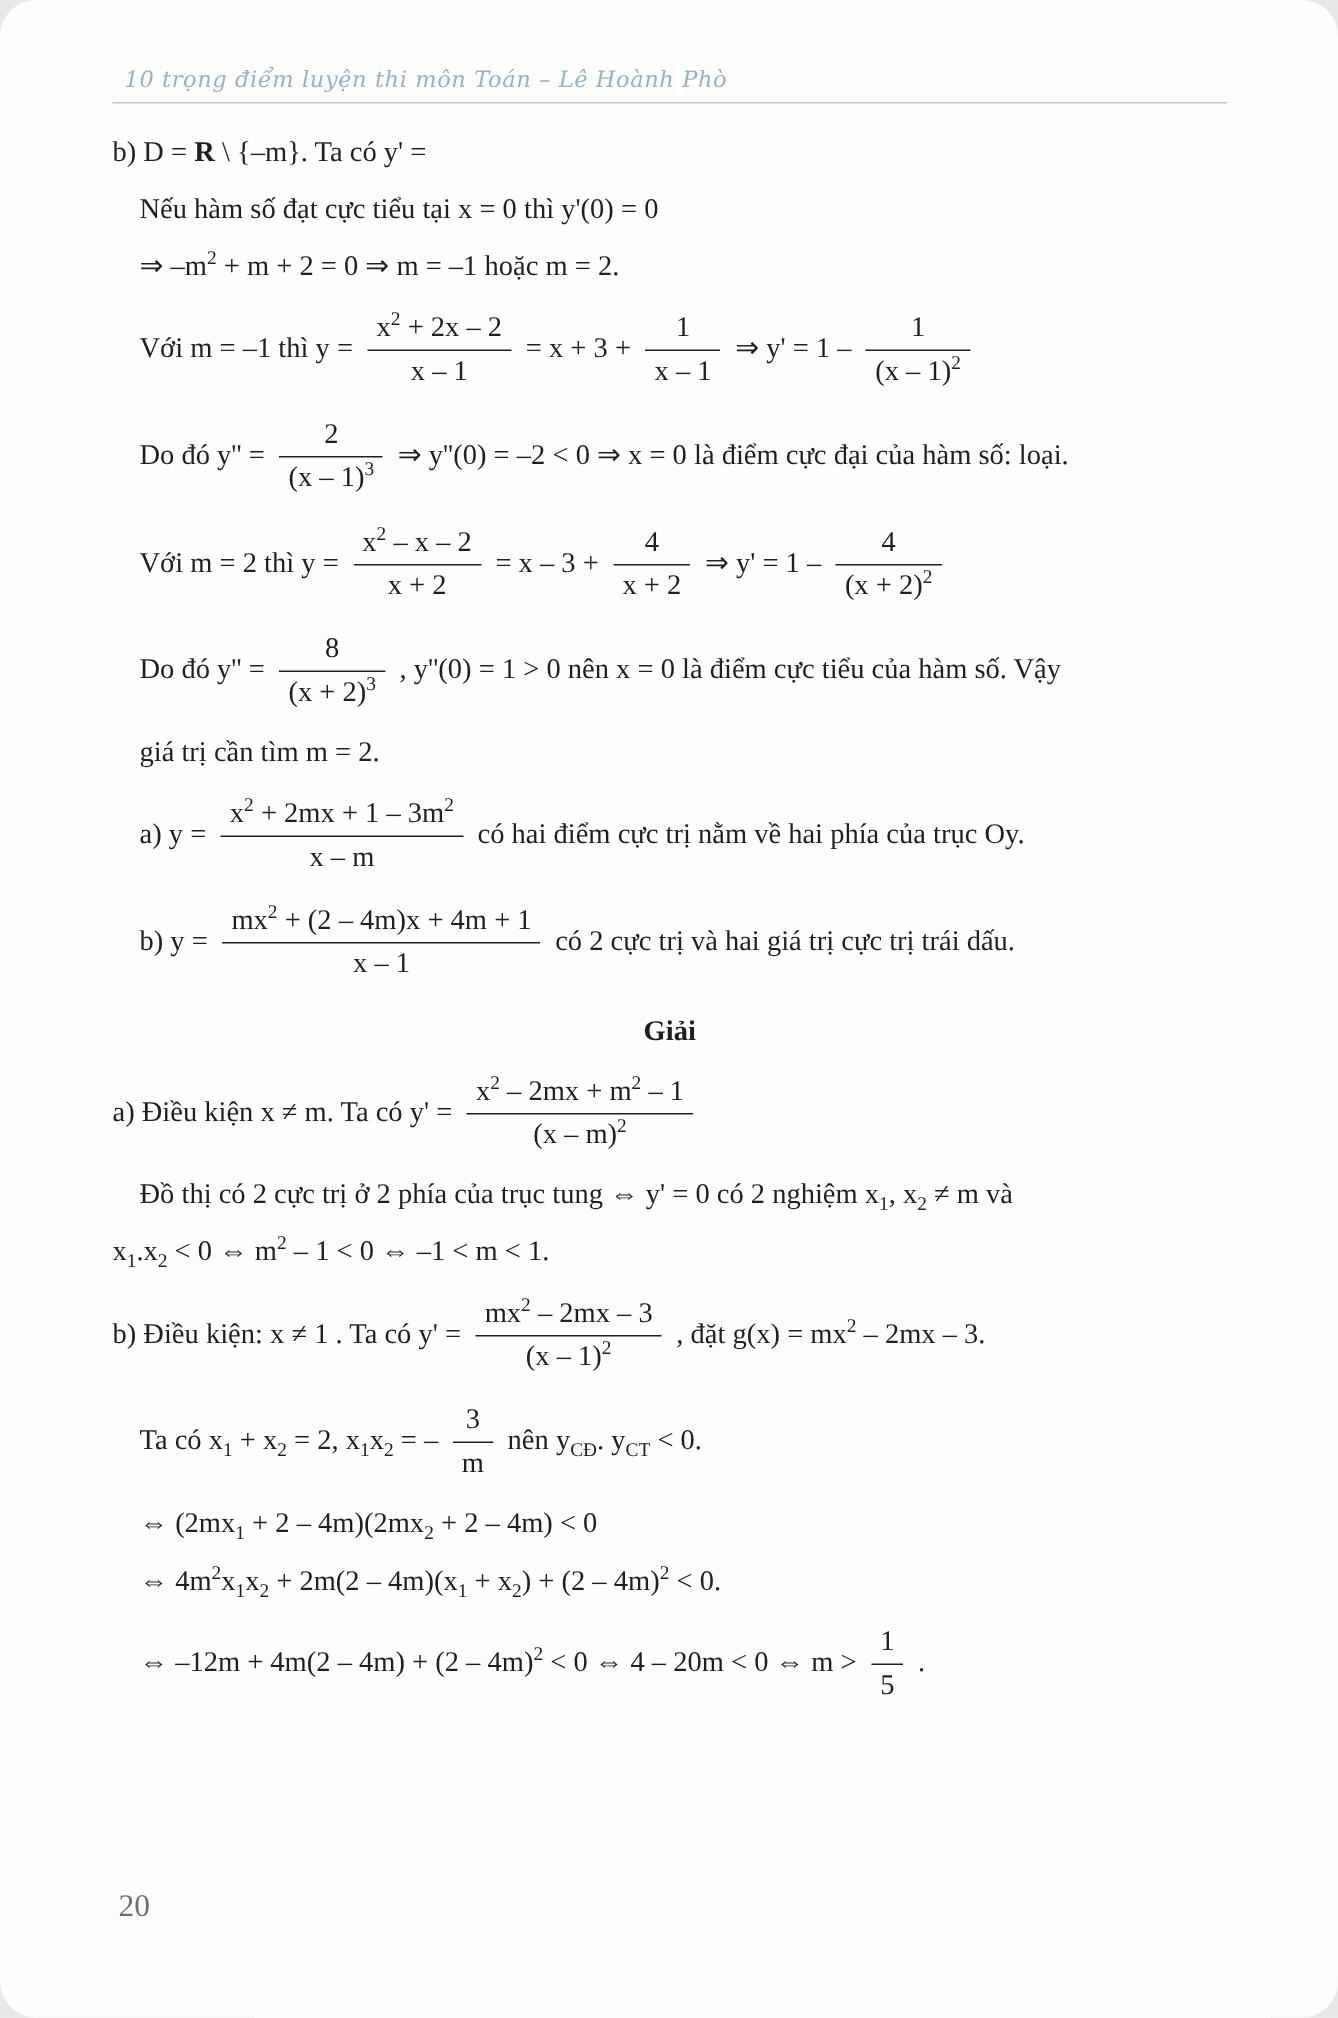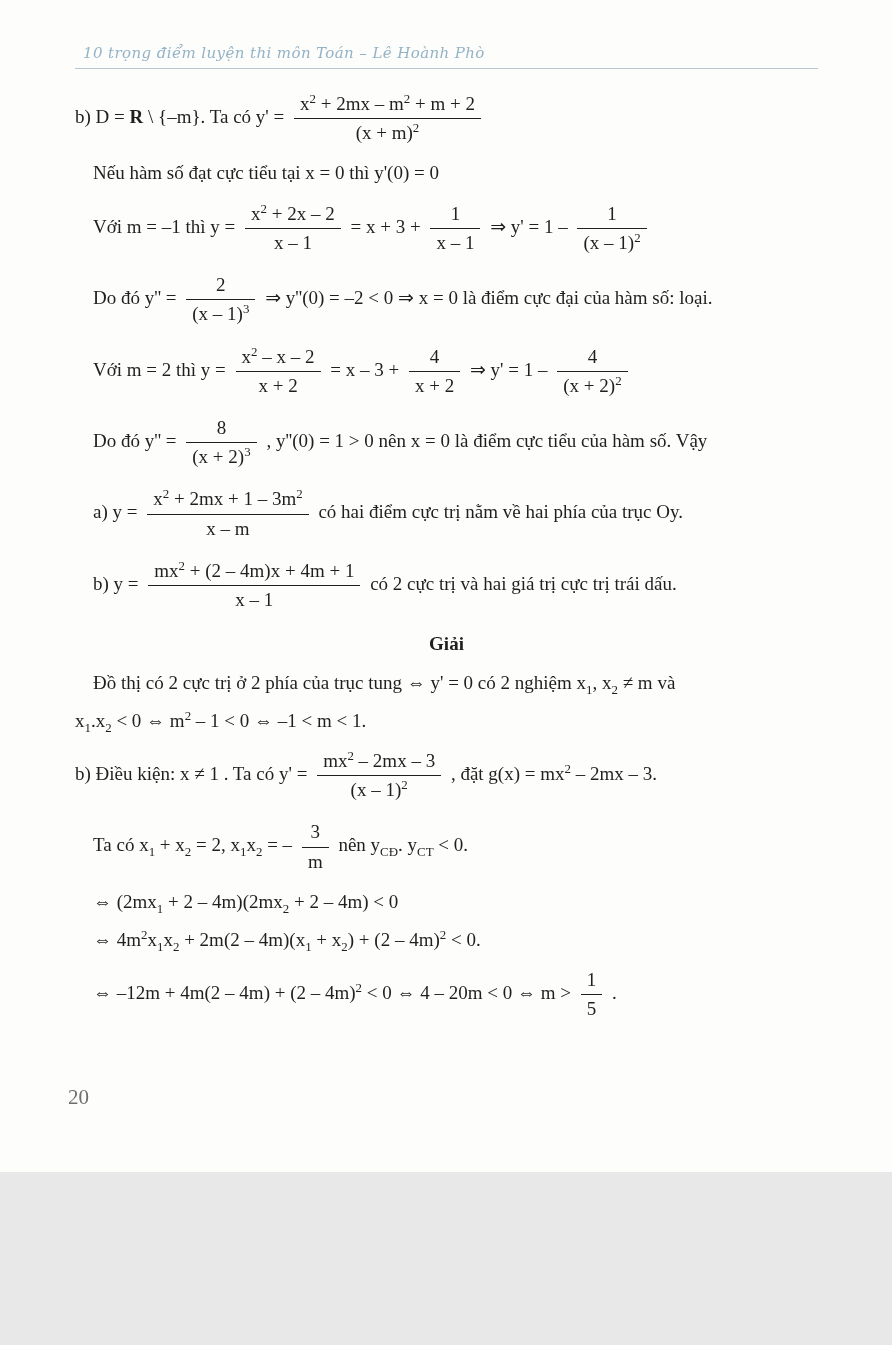--- a/index.html
+++ b/index.html
@@ -1,27 +1,28 @@
 <!DOCTYPE html>
 <html><head>
 <meta charset="utf-8">
 <style>
   html, body { margin: 0; padding: 0; background: #e8e8e8; }
   .page {
     position: relative;
     width: 892px;
-    height: 1172px;
+    height: 1345px;
     margin: 0 auto;
     background: #fdfdfb;
     box-sizing: border-box;
     padding: 44px 74px 16px 75px;
     font-family: "Liberation Serif", serif;
     font-size: 19px;
     color: #1f1f1f;
     overflow: hidden;
+    border-radius: 24px;
   }
   .running-head {
     font-family: "DejaVu Serif", serif;
     font-style: italic;
     font-size: 15px;
     color: #93b3c7;
     letter-spacing: 0.4px;
     padding-left: 8px;
     padding-bottom: 6px;
   }
@@ -54,45 +55,48 @@
     display: block;
     padding: 0 6px 1px;
     border-bottom: 1.4px solid #1f1f1f;
   }
   .frac .den {
     display: block;
     padding: 1px 6px 0;
   }
   .page-number {
     position: absolute;
-    left: 68px;
+    left: 79px;
     bottom: 62px;
     font-size: 21px;
     color: #6e6e6e;
   }
 </style>
 </head>
 <body>
 
 <div class="page">
   <header>
     <div class="running-head">10 trọng điểm luyện thi môn Toán – Lê Hoành Phò</div>
     <hr class="header-rule">
   </header>
 
   <main class="content">
-      <div class="line indent-0">b) D = <b>R</b> \ {–m}. Ta có y' = <span class="frac"><span class="num">x<sup>2</sup> + 2mx – m<sup>2</sup> + m + 2</span><span class="den">(x + m)<sup>2</sup></span></span></div>
+      <div class="line indent-0">b) D = <b>R</b> \ {–m}. Ta có y' = </div>
       <div class="line indent-1">Nếu hàm số đạt cực tiểu tại x = 0 thì y'(0) = 0</div>
+      <div class="line indent-1">⇒ –m<sup>2</sup> + m + 2 = 0 ⇒ m = –1 hoặc m = 2.</div>
       <div class="line indent-1">Với m = –1 thì y = <span class="frac"><span class="num">x<sup>2</sup> + 2x – 2</span><span class="den">x – 1</span></span> = x + 3 + <span class="frac"><span class="num">1</span><span class="den">x – 1</span></span> ⇒ y' = 1 – <span class="frac"><span class="num">1</span><span class="den">(x – 1)<sup>2</sup></span></span></div>
       <div class="line indent-1">Do đó y'' = <span class="frac"><span class="num">2</span><span class="den">(x – 1)<sup>3</sup></span></span> ⇒ y''(0) = –2 &lt; 0 ⇒ x = 0 là điểm cực đại của hàm số: loại.</div>
       <div class="line indent-1">Với m = 2 thì y = <span class="frac"><span class="num">x<sup>2</sup> – x – 2</span><span class="den">x + 2</span></span> = x – 3 + <span class="frac"><span class="num">4</span><span class="den">x + 2</span></span> ⇒ y' = 1 – <span class="frac"><span class="num">4</span><span class="den">(x + 2)<sup>2</sup></span></span></div>
       <div class="line indent-1">Do đó y'' = <span class="frac"><span class="num">8</span><span class="den">(x + 2)<sup>3</sup></span></span> , y''(0) = 1 &gt; 0 nên x = 0 là điểm cực tiểu của hàm số. Vậy</div>
+      <div class="line indent-1">giá trị cần tìm m = 2.</div>
       <div class="line indent-1">a) y = <span class="frac"><span class="num">x<sup>2</sup> + 2mx + 1 – 3m<sup>2</sup></span><span class="den">x – m</span></span> có hai điểm cực trị nằm về hai phía của trục Oy.</div>
       <div class="line indent-1">b) y = <span class="frac"><span class="num">mx<sup>2</sup> + (2 – 4m)x + 4m + 1</span><span class="den">x – 1</span></span> có 2 cực trị và hai giá trị cực trị trái dấu.</div>
       <div class="line indent-0 center"><b>Giải</b></div>
+      <div class="line indent-0">a) Điều kiện x ≠ m. Ta có y' = <span class="frac"><span class="num">x<sup>2</sup> – 2mx + m<sup>2</sup> – 1</span><span class="den">(x – m)<sup>2</sup></span></span></div>
       <div class="line indent-1">Đồ thị có 2 cực trị ở 2 phía của trục tung ⇔ y' = 0 có 2 nghiệm x<sub>1</sub>, x<sub>2</sub> ≠ m và</div>
       <div class="line indent-0">x<sub>1</sub>.x<sub>2</sub> &lt; 0 ⇔ m<sup>2</sup> – 1 &lt; 0 ⇔ –1 &lt; m &lt; 1.</div>
       <div class="line indent-0">b) Điều kiện: x ≠ 1 . Ta có y' = <span class="frac"><span class="num">mx<sup>2</sup> – 2mx – 3</span><span class="den">(x – 1)<sup>2</sup></span></span> , đặt g(x) = mx<sup>2</sup> – 2mx – 3.</div>
       <div class="line indent-1">Ta có x<sub>1</sub> + x<sub>2</sub> = 2, x<sub>1</sub>x<sub>2</sub> = – <span class="frac"><span class="num">3</span><span class="den">m</span></span> nên y<sub>CĐ</sub>. y<sub>CT</sub> &lt; 0.</div>
       <div class="line indent-1">⇔ (2mx<sub>1</sub> + 2 – 4m)(2mx<sub>2</sub> + 2 – 4m) &lt; 0</div>
       <div class="line indent-1">⇔ 4m<sup>2</sup>x<sub>1</sub>x<sub>2</sub> + 2m(2 – 4m)(x<sub>1</sub> + x<sub>2</sub>) + (2 – 4m)<sup>2</sup> &lt; 0.</div>
       <div class="line indent-1">⇔ –12m + 4m(2 – 4m) + (2 – 4m)<sup>2</sup> &lt; 0 ⇔ 4 – 20m &lt; 0 ⇔ m &gt; <span class="frac"><span class="num">1</span><span class="den">5</span></span> .</div>
     </main>
 
   <div class="page-number">20</div>

